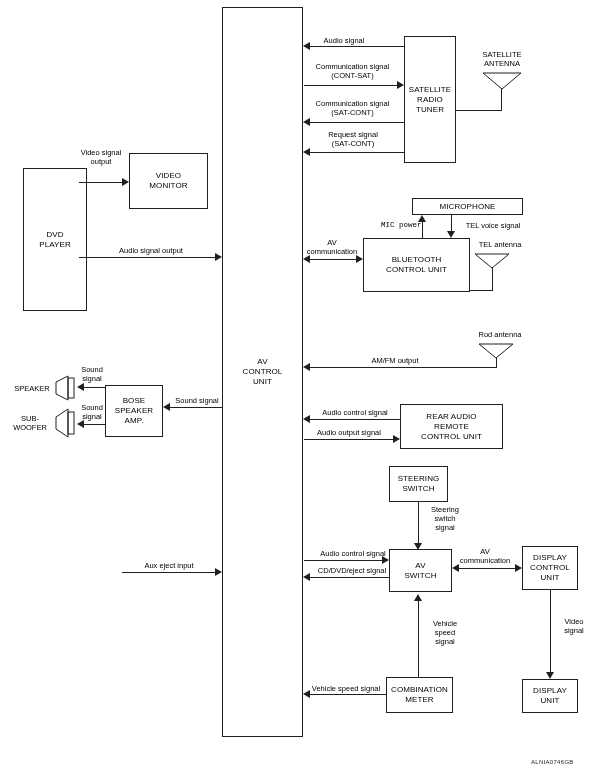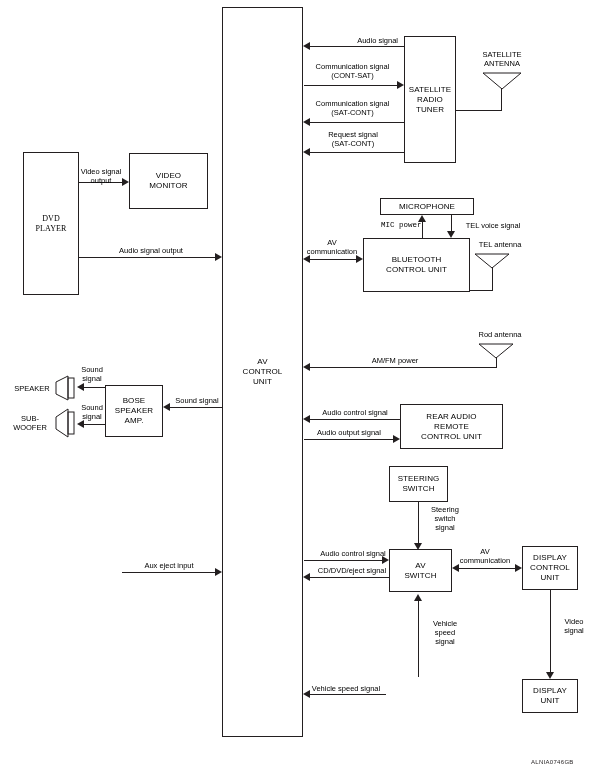--- a/index.html
+++ b/index.html
@@ -26,21 +26,21 @@
 <body>
 
 <div id="canvas">
 
   <div class="box" style="left:222px;top:7px;width:81px;height:730px;">AV<br>CONTROL<br>UNIT</div>
 
   <div class="box" style="left:404px;top:36px;width:52px;height:127px;">SATELLITE<br>RADIO<br>TUNER</div>
 
   <div class="hline" style="left:310px;top:46px;width:94px;"></div>
   <div class="arr arr-l" style="left:303px;top:42px;"></div>
-  <div class="lbl" style="left:318px;top:36px;width:80px;text-align:right;">Audio signal</div>
+  <div class="lbl" style="left:304px;top:36px;width:80px;">Audio signal</div>
 
   <div class="hline" style="left:304px;top:85px;width:93px;"></div>
   <div class="arr arr-r" style="left:397px;top:81px;"></div>
   <div class="lbl" style="left:305px;top:62px;width:95px;">Communication signal<br>(CONT-SAT)</div>
 
   <div class="hline" style="left:310px;top:122px;width:94px;"></div>
   <div class="arr arr-l" style="left:303px;top:118px;"></div>
   <div class="lbl" style="left:305px;top:99px;width:95px;">Communication signal<br>(SAT-CONT)</div>
 
   <div class="hline" style="left:310px;top:152px;width:94px;"></div>
@@ -49,33 +49,33 @@
 
   <div class="lbl" style="left:466px;top:50px;width:72px;">SATELLITE<br>ANTENNA</div>
   <div class="ant" style="left:481px;top:71px;">
     <svg width="42" height="22" viewBox="0 0 42 22">
       <polygon points="2,2 40,2 21,18" fill="none" stroke="#231f20" stroke-width="1"></polygon>
     </svg>
   </div>
   <div class="vline" style="left:501px;top:88px;height:22px;"></div>
   <div class="hline" style="left:456px;top:110px;width:46px;"></div>
 
-  <div class="box" style="left:23px;top:152px;width:56px;height:143px;font-family:Liberation Serif, serif;">DVD<br>PLAYER</div>
+  <div class="box" style="left:23px;top:168px;width:64px;height:143px;">DVD<br>PLAYER</div>
 
   <div class="box" style="left:129px;top:153px;width:79px;height:56px;">VIDEO<br>MONITOR</div>
 
   <div class="hline" style="left:79px;top:182px;width:43px;"></div>
   <div class="arr arr-r" style="left:122px;top:178px;"></div>
-  <div class="lbl" style="left:72px;top:167px;width:58px;">Video signal<br>output</div>
+  <div class="lbl" style="left:72px;top:148px;width:58px;">Video signal<br>output</div>
 
   <div class="hline" style="left:79px;top:257px;width:136px;"></div>
   <div class="arr arr-r" style="left:215px;top:253px;"></div>
   <div class="lbl" style="left:96px;top:246px;width:110px;">Audio signal output</div>
 
-  <div class="box" style="left:380px;top:198px;width:94px;height:17px;">MICROPHONE</div>
+  <div class="box" style="left:412px;top:198px;width:111px;height:17px;">MICROPHONE</div>
 
   <div class="box" style="left:363px;top:238px;width:107px;height:54px;">BLUETOOTH<br>CONTROL UNIT</div>
 
   <div class="vline" style="left:422px;top:222px;height:16px;"></div>
   <div class="arr arr-u" style="left:418px;top:215px;"></div>
   <div class="lbl" style="left:381px;top:221px;width:40px;font-family:Liberation Mono, monospace;">MIC power</div>
 
   <div class="vline" style="left:451px;top:215px;height:16px;"></div>
   <div class="arr arr-d" style="left:447px;top:231px;"></div>
   <div class="lbl l" style="left:458px;top:221px;width:70px;">TEL voice signal</div>
@@ -96,21 +96,21 @@
 
   <div class="lbl l" style="left:470px;top:330px;width:60px;">Rod antenna</div>
   <div class="ant" style="left:477px;top:342px;">
     <svg width="38" height="20" viewBox="0 0 38 20">
       <polygon points="2,2 36,2 19,16" fill="none" stroke="#231f20" stroke-width="1"></polygon>
     </svg>
   </div>
   <div class="vline" style="left:496px;top:357px;height:10px;"></div>
   <div class="hline" style="left:310px;top:367px;width:187px;"></div>
   <div class="arr arr-l" style="left:303px;top:363px;"></div>
-  <div class="lbl" style="left:350px;top:356px;width:90px;">AM/FM power</div>
+  <div class="lbl" style="left:350px;top:356px;width:90px;">AM/FM output</div>
 
   <div class="box" style="left:105px;top:385px;width:58px;height:52px;">BOSE<br>SPEAKER<br>AMP.</div>
 
   <div class="lbl l" style="left:8px;top:384px;width:48px;">SPEAKER</div>
   <div class="spk" style="left:54px;top:375px;">
     <svg width="22" height="26" viewBox="0 0 22 26">
       <polygon points="2,7 14,1 14,25 2,19" fill="none" stroke="#231f20" stroke-width="1"></polygon>
       <rect x="14" y="3" width="6" height="20" fill="none" stroke="#231f20" stroke-width="1"></rect>
     </svg>
   </div>
@@ -170,20 +170,21 @@
   <div class="arr arr-d" style="left:546px;top:672px;"></div>
   <div class="lbl l" style="left:556px;top:617px;width:36px;">Video<br>signal</div>
 
   <div class="box" style="left:522px;top:679px;width:56px;height:34px;">DISPLAY<br>UNIT</div>
 
 
   <div class="hline" style="left:122px;top:572px;width:93px;"></div>
   <div class="arr arr-r" style="left:215px;top:568px;"></div>
   <div class="lbl" style="left:128px;top:561px;width:82px;">Aux eject input</div>
 
+  <div class="box" style="left:386px;top:677px;width:67px;height:36px;">COMBINATION<br>METER</div>
 
   <div class="vline" style="left:418px;top:601px;height:76px;"></div>
   <div class="arr arr-u" style="left:414px;top:594px;"></div>
   <div class="lbl l" style="left:423px;top:619px;width:44px;">Vehicle<br>speed<br>signal</div>
 
   <div class="hline" style="left:310px;top:694px;width:76px;"></div>
   <div class="arr arr-l" style="left:303px;top:690px;"></div>
   <div class="lbl" style="left:305px;top:684px;width:82px;">Vehicle speed signal</div>
 
   <div class="code" style="left:531px;top:759px;">ALNIA0746GB</div>

